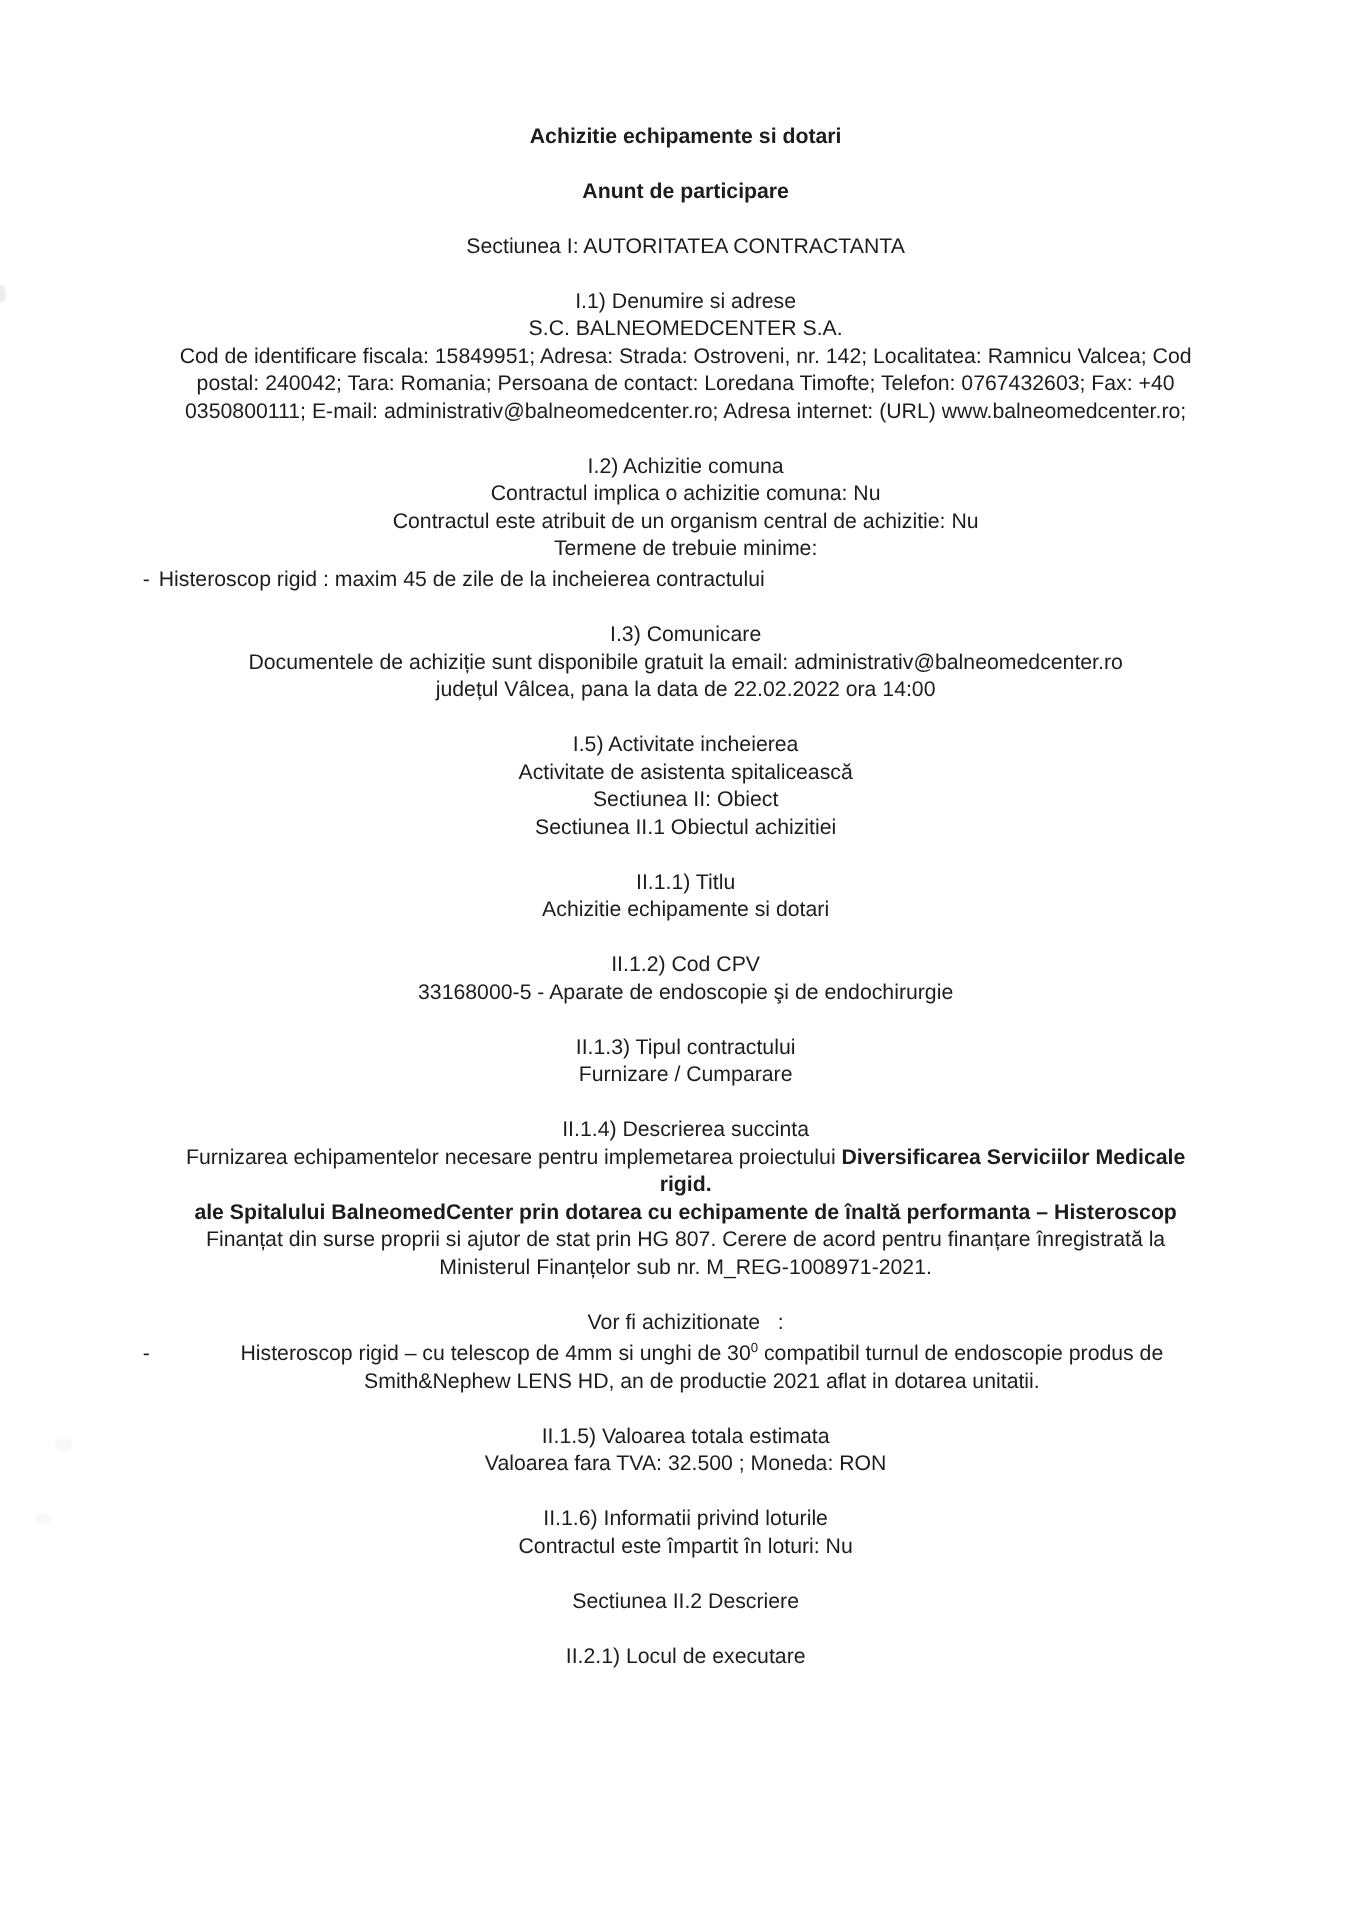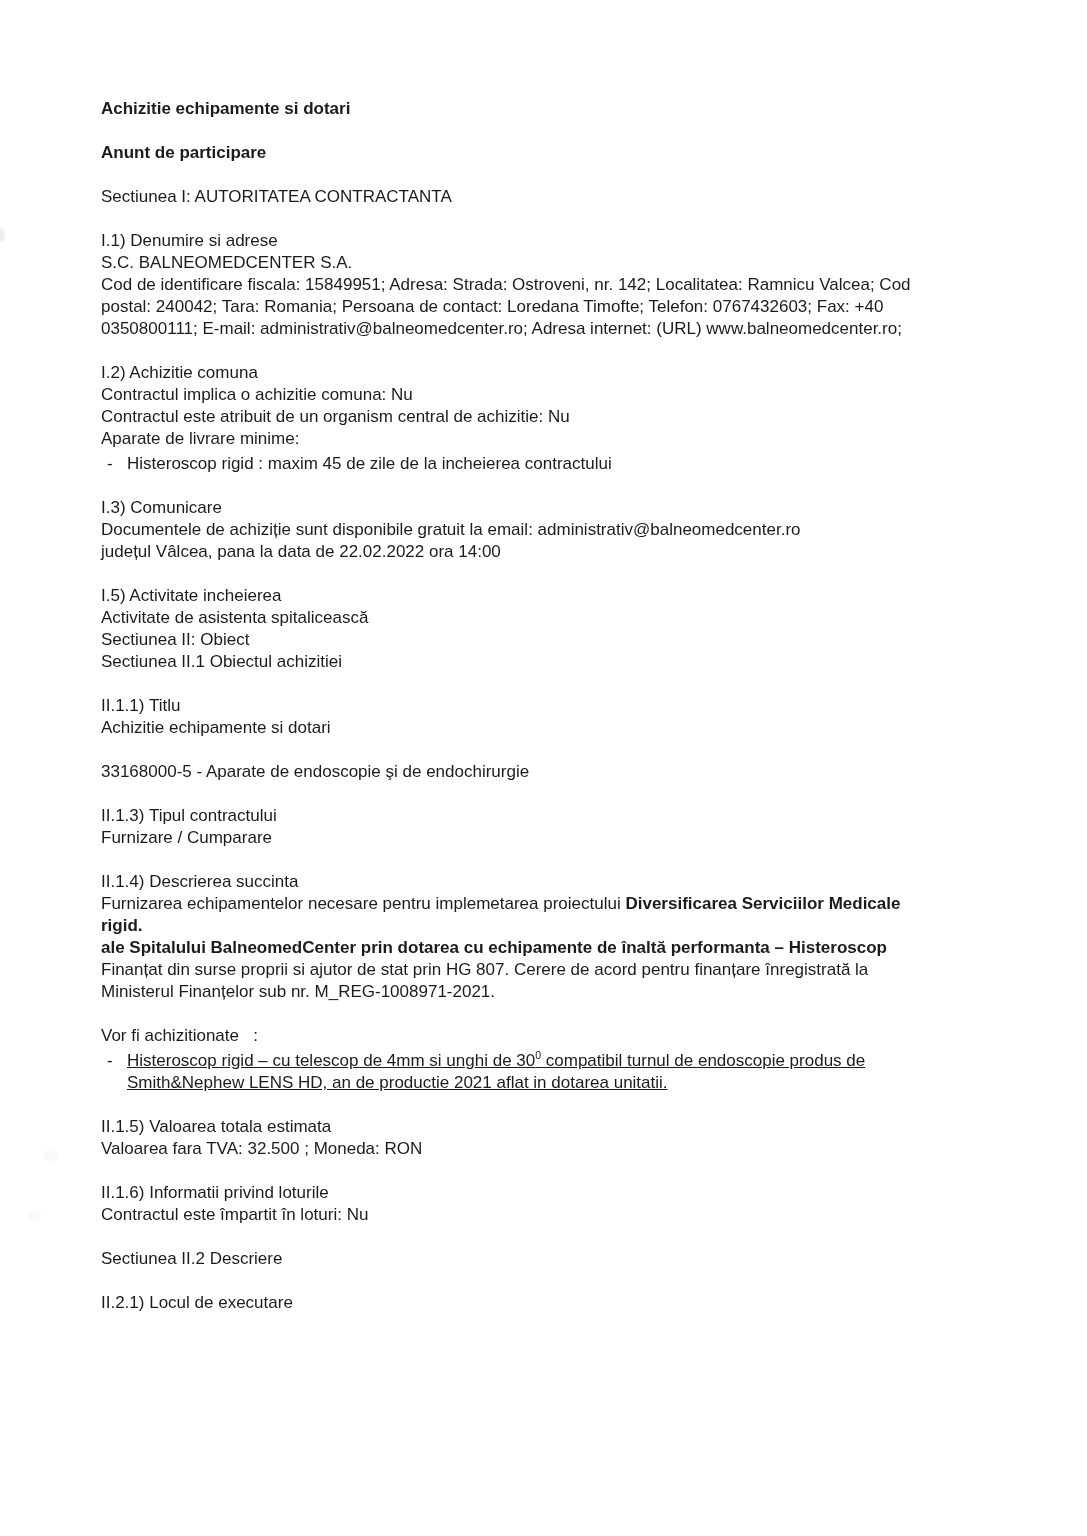--- a/index.html
+++ b/index.html
@@ -18,20 +18,21 @@
     color: #1c1c1c;
     -webkit-font-smoothing: antialiased;
   }
   .page {
     position: absolute;
     top: 0; left: 0;
     width: 1076px;
     height: 1536px;
     padding: 98px 80px 0 101px;
     box-sizing: border-box;
+    text-align: center;
   }
   .block {
     margin-bottom: 22px;
   }
   .line {
     white-space: pre;
   }
   .bold {
     font-weight: bold;
   }
@@ -42,21 +43,20 @@
   .dash {
     flex: none;
     width: 26px;
     padding-left: 6px;
     box-sizing: border-box;
     white-space: pre;
   }
   .btext {
     flex: 1 1 auto;
     min-width: 0;
-    text-decoration: underline;
   }
   sup {
     font-size: 0.62em;
     line-height: 0;
     vertical-align: super;
   }
   
   .smudge {
     position: absolute;
     border-radius: 50%;
@@ -92,21 +92,21 @@
     <div class="line">S.C. BALNEOMEDCENTER S.A.</div>
     <div class="line">Cod de identificare fiscala: 15849951; Adresa: Strada: Ostroveni, nr. 142; Localitatea: Ramnicu Valcea; Cod</div>
     <div class="line">postal: 240042; Tara: Romania; Persoana de contact: Loredana Timofte; Telefon: 0767432603; Fax: +40</div>
     <div class="line">0350800111; E-mail: administrativ@balneomedcenter.ro; Adresa internet: (URL) www.balneomedcenter.ro;</div>
   </div>
 
   <div class="block">
     <div class="line">I.2) Achizitie comuna</div>
     <div class="line">Contractul implica o achizitie comuna: Nu</div>
     <div class="line">Contractul este atribuit de un organism central de achizitie: Nu</div>
-    <div class="line">Aparate de livrare minime:</div>
+    <div class="line">Termene de trebuie minime:</div>
     <div class="bullet">
       <span class="dash">-</span>
       <span class="line">Histeroscop rigid : maxim 45 de zile de la incheierea contractului</span>
     </div>
   </div>
 
   <div class="block">
     <div class="line">I.3) Comunicare</div>
     <div class="line">Documentele de achiziție sunt disponibile gratuit la email: administrativ@balneomedcenter.ro</div>
     <div class="line">județul Vâlcea, pana la data de 22.02.2022 ora 14:00</div>
@@ -119,20 +119,21 @@
     <div class="line">Sectiunea II: Obiect</div>
     <div class="line">Sectiunea II.1 Obiectul achizitiei</div>
   </div>
 
   <div class="block">
     <div class="line">II.1.1) Titlu</div>
     <div class="line">Achizitie echipamente si dotari</div>
   </div>
 
   <div class="block">
+    <div class="line">II.1.2) Cod CPV</div>
     <div class="line">33168000-5 - Aparate de endoscopie şi de endochirurgie</div>
   </div>
 
   <div class="block">
     <div class="line">II.1.3) Tipul contractului</div>
     <div class="line">Furnizare / Cumparare</div>
   </div>
 
   <div class="block">
     <div class="line">II.1.4) Descrierea succinta</div>

